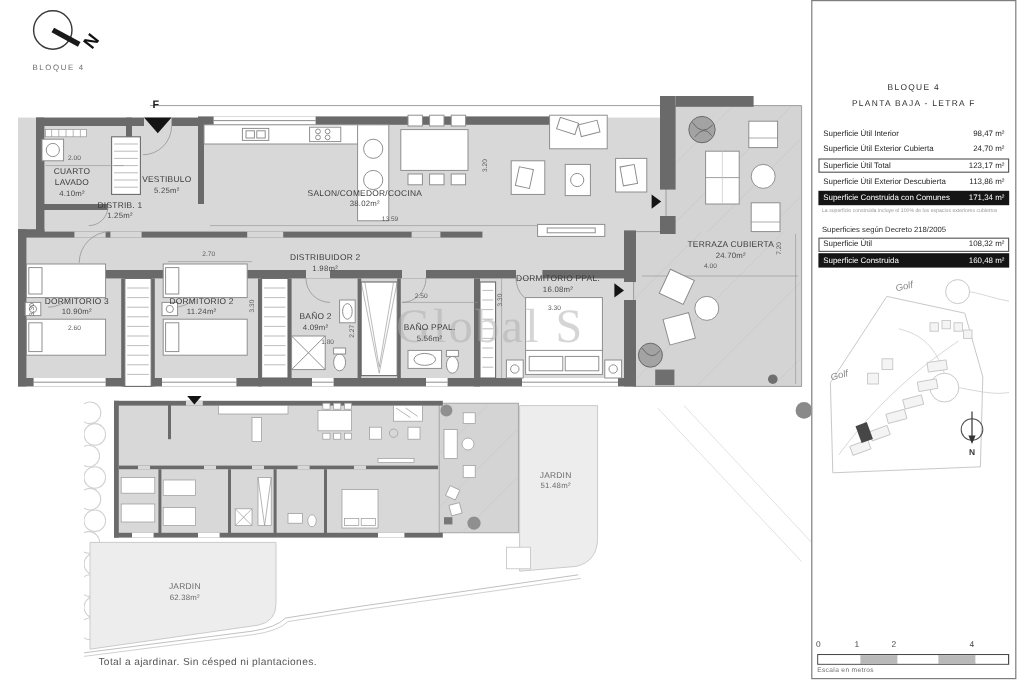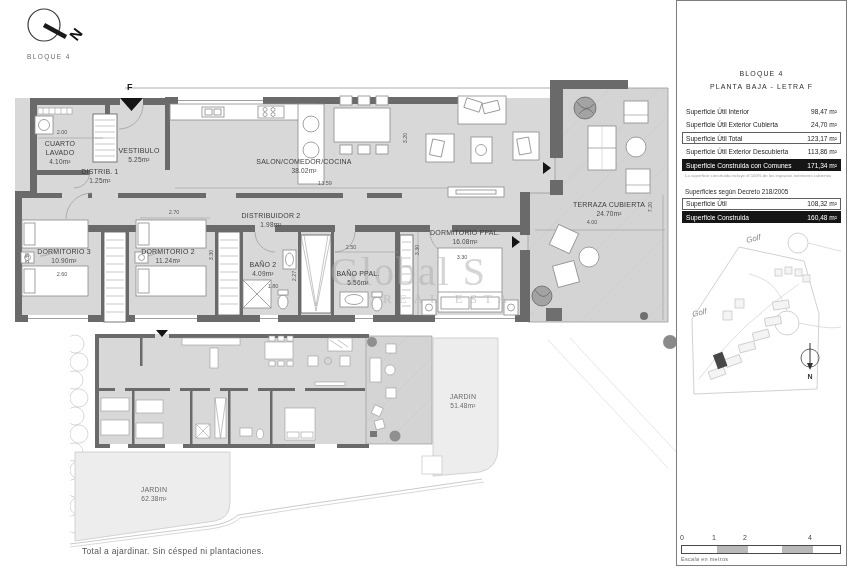--- a/index.html
+++ b/index.html
@@ -366,21 +366,20 @@
       <rect x="303" y="78" width="9" height="9" transform="rotate(25 307 82)"></rect>
       <rect x="305" y="92" width="9" height="9" transform="rotate(-15 309 96)"></rect>
       <rect x="352" y="128" width="20" height="18" stroke="#bbb"></rect>
     </g>
     <circle cx="302" cy="14" r="5" fill="#8f8f8f"></circle>
     <circle cx="325" cy="108" r="5.5" fill="#8f8f8f"></circle>
     <rect x="300" y="103" width="7" height="6" fill="#777"></rect>
   </svg>
 
   <div class="watermark wm1" style="left:330px;top:248px">Global S</div>
-  <div class="watermark wm2" style="left:383px;top:291px">REAL ESTA</div>
 
   <div class="entry-label" style="left:127px;top:82px">F</div>
 
   <div class="room-label" style="left:60px;top:140px">
     <span class="nm">CUARTO
 LAVADO</span>
     <span class="ar">4.10m²</span>
   </div>
   <div class="room-label" style="left:139px;top:147px">
     <span class="nm">VESTIBULO</span>

